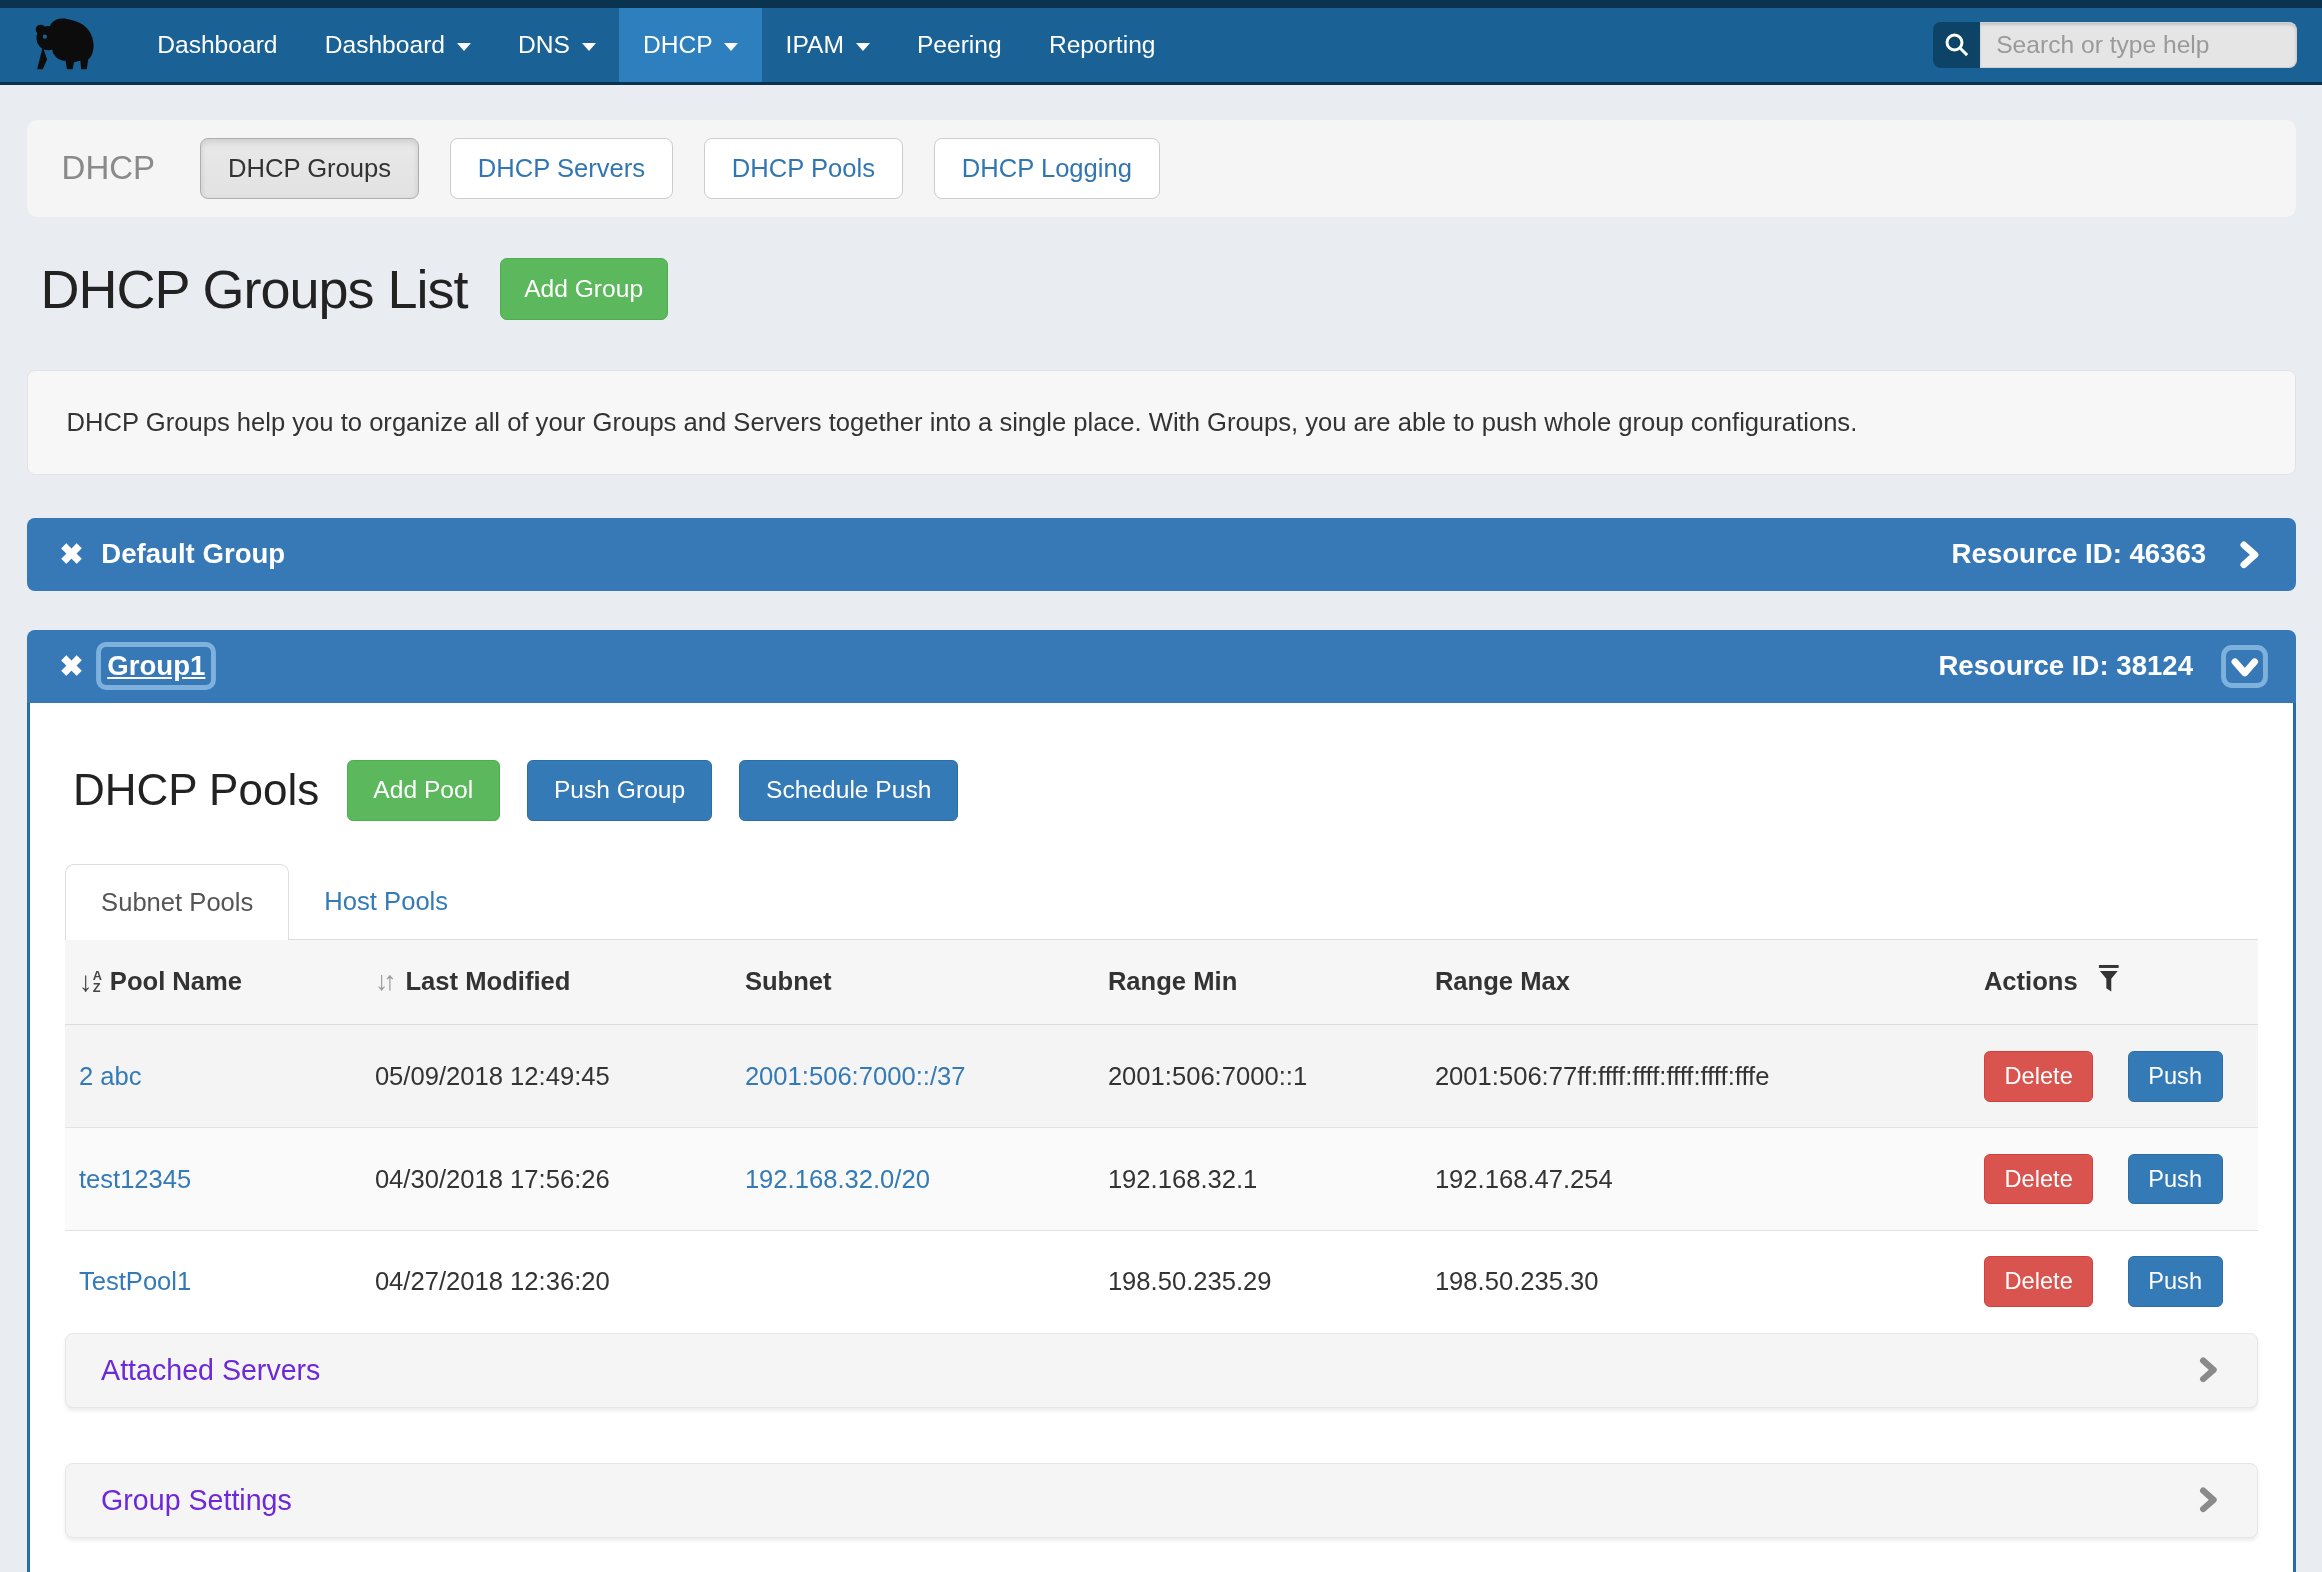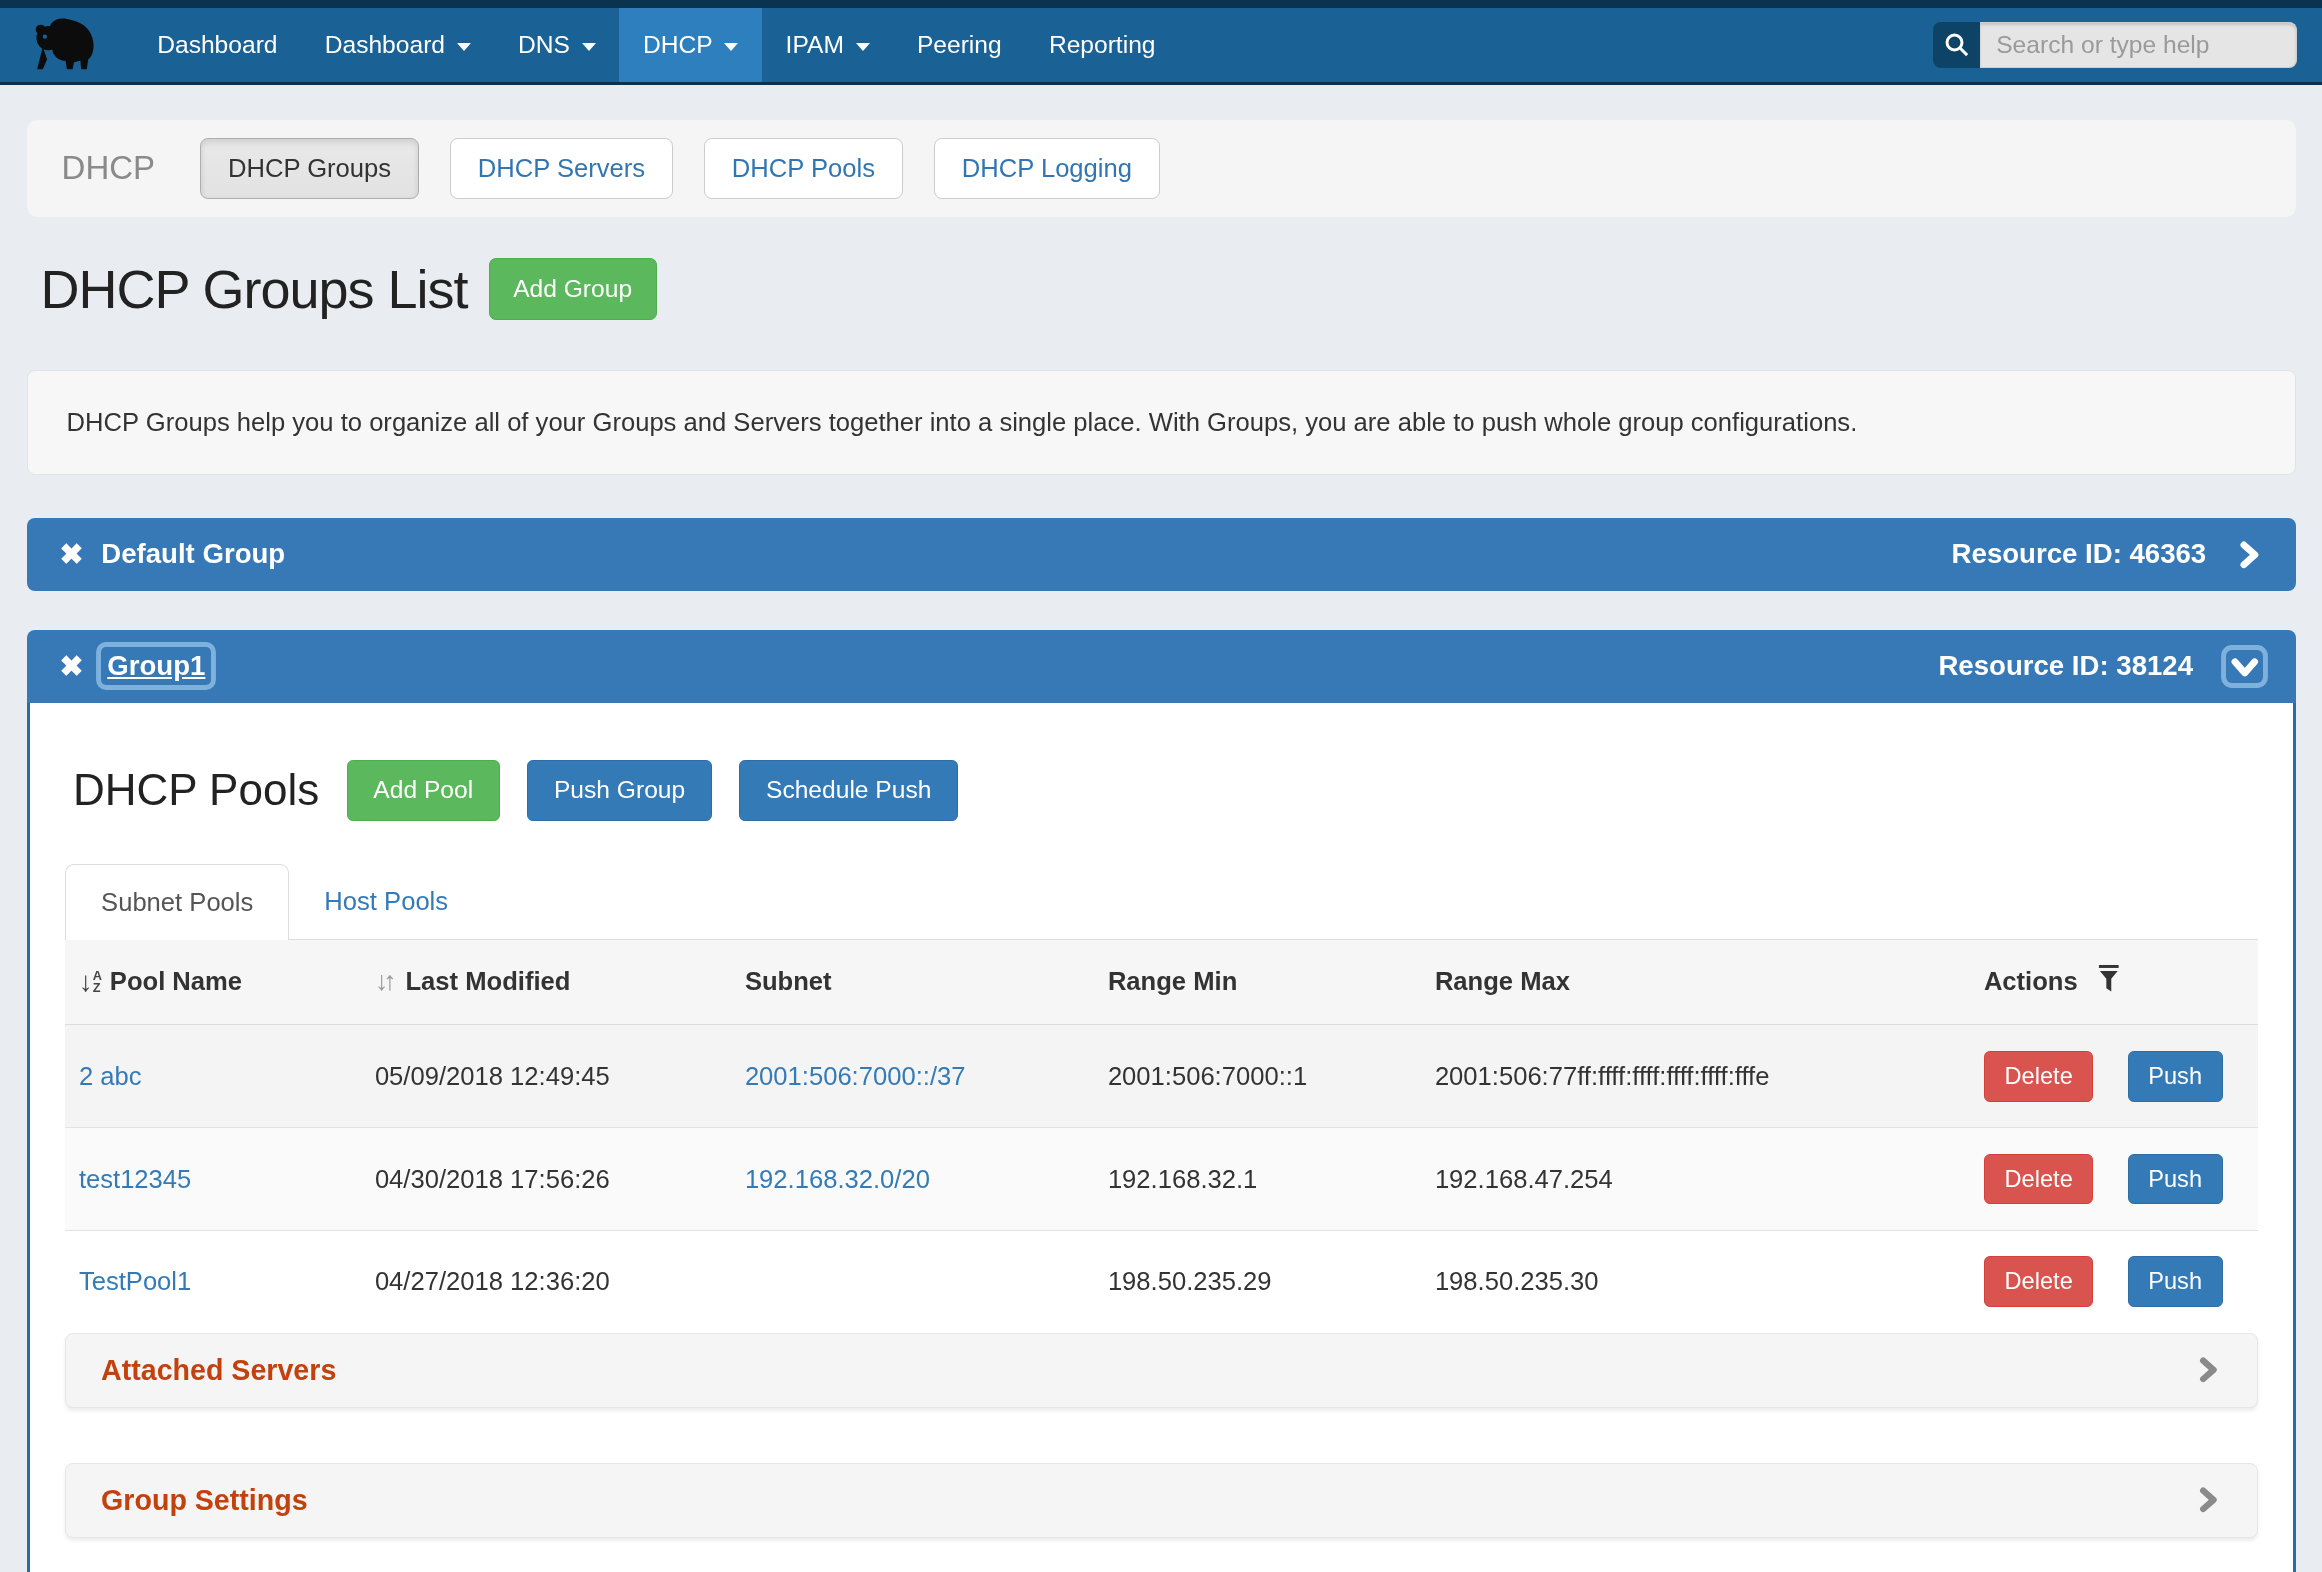--- a/index.html
+++ b/index.html
@@ -58,21 +58,21 @@
     background: #fff; border: 1px solid #ccc; color: #3276b1; cursor: pointer;
     font-family: "Liberation Sans", sans-serif;
   }
   .subnav-btn.active {
     background: linear-gradient(#e9e9e9, #e2e2e2);
     border-color: #adadad; color: #333;
     box-shadow: inset 0 3px 5.9px rgba(0,0,0,.12);
   }
 
   
-  .page-head { display: flex; align-items: center; margin: 41px 0 0 13.8px; gap: 21px; }
+  .page-head { display: flex; align-items: center; margin: 41px 0 0 13.8px; gap: 32px; }
   .page-title { font-size: 54px; font-weight: 500; color: #222; letter-spacing: -1px; }
   .btn { border-radius: 6.9px; cursor: pointer; font-family: "Liberation Sans", sans-serif; color:#fff; }
   .btn-green { background: #5cb85c; border: 1px solid #4cae4c; }
   .btn-blue  { background: #337ab7; border: 1px solid #2e6da4; }
   .btn-red   { background: #d9534f; border: 1px solid #d43f3a; }
   .add-group { font-size: 24.6px; padding: 15.8px 23.6px; }
 
   
   .info-panel {
     margin-top: 50px; background: #f7f7f7; border: 1px solid #e3e3e3;
@@ -138,21 +138,21 @@
   .row-btn + .row-btn { margin-left: 27px; }
 
   
   .collapse-bar {
     margin: 0 5.9px; background: #f5f5f5; border: 1px solid #e6e6e6;
     border-radius: 7.9px; height: 75px; display: flex; align-items: center;
     padding: 0 35px; box-shadow: 0 3px 3.9px rgba(0,0,0,.07); cursor: pointer;
   }
   .collapse-bar:first-of-type { margin-top: 63px; }
   .collapse-bar + .collapse-bar { margin-top: 55px; justify-content: space-between; }
-  .collapse-label { font-size: 28.6px; font-weight: bold; color: #c2410c; }
+  .collapse-label { font-size: 28.6px; font-weight: normal; color: #6d28d9; }
   .collapse-bar .spacer { flex: 1; }
   .collapse-bar svg { width: 27.6px; height: 27.6px; }
 </style>
 </head>
 <body>
 
 <div class="topstrip"></div>
 <div class="navbar">
   <div class="brand">
     <svg viewBox="0 0 100 86">

